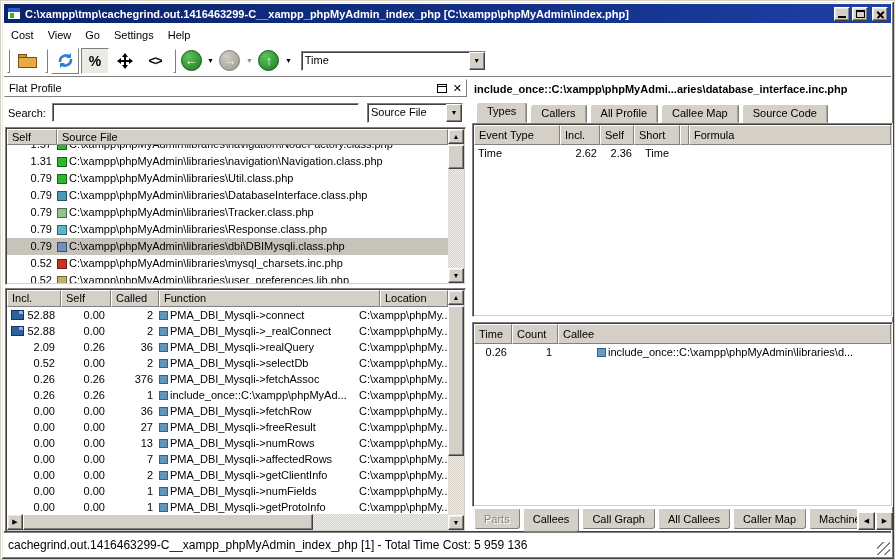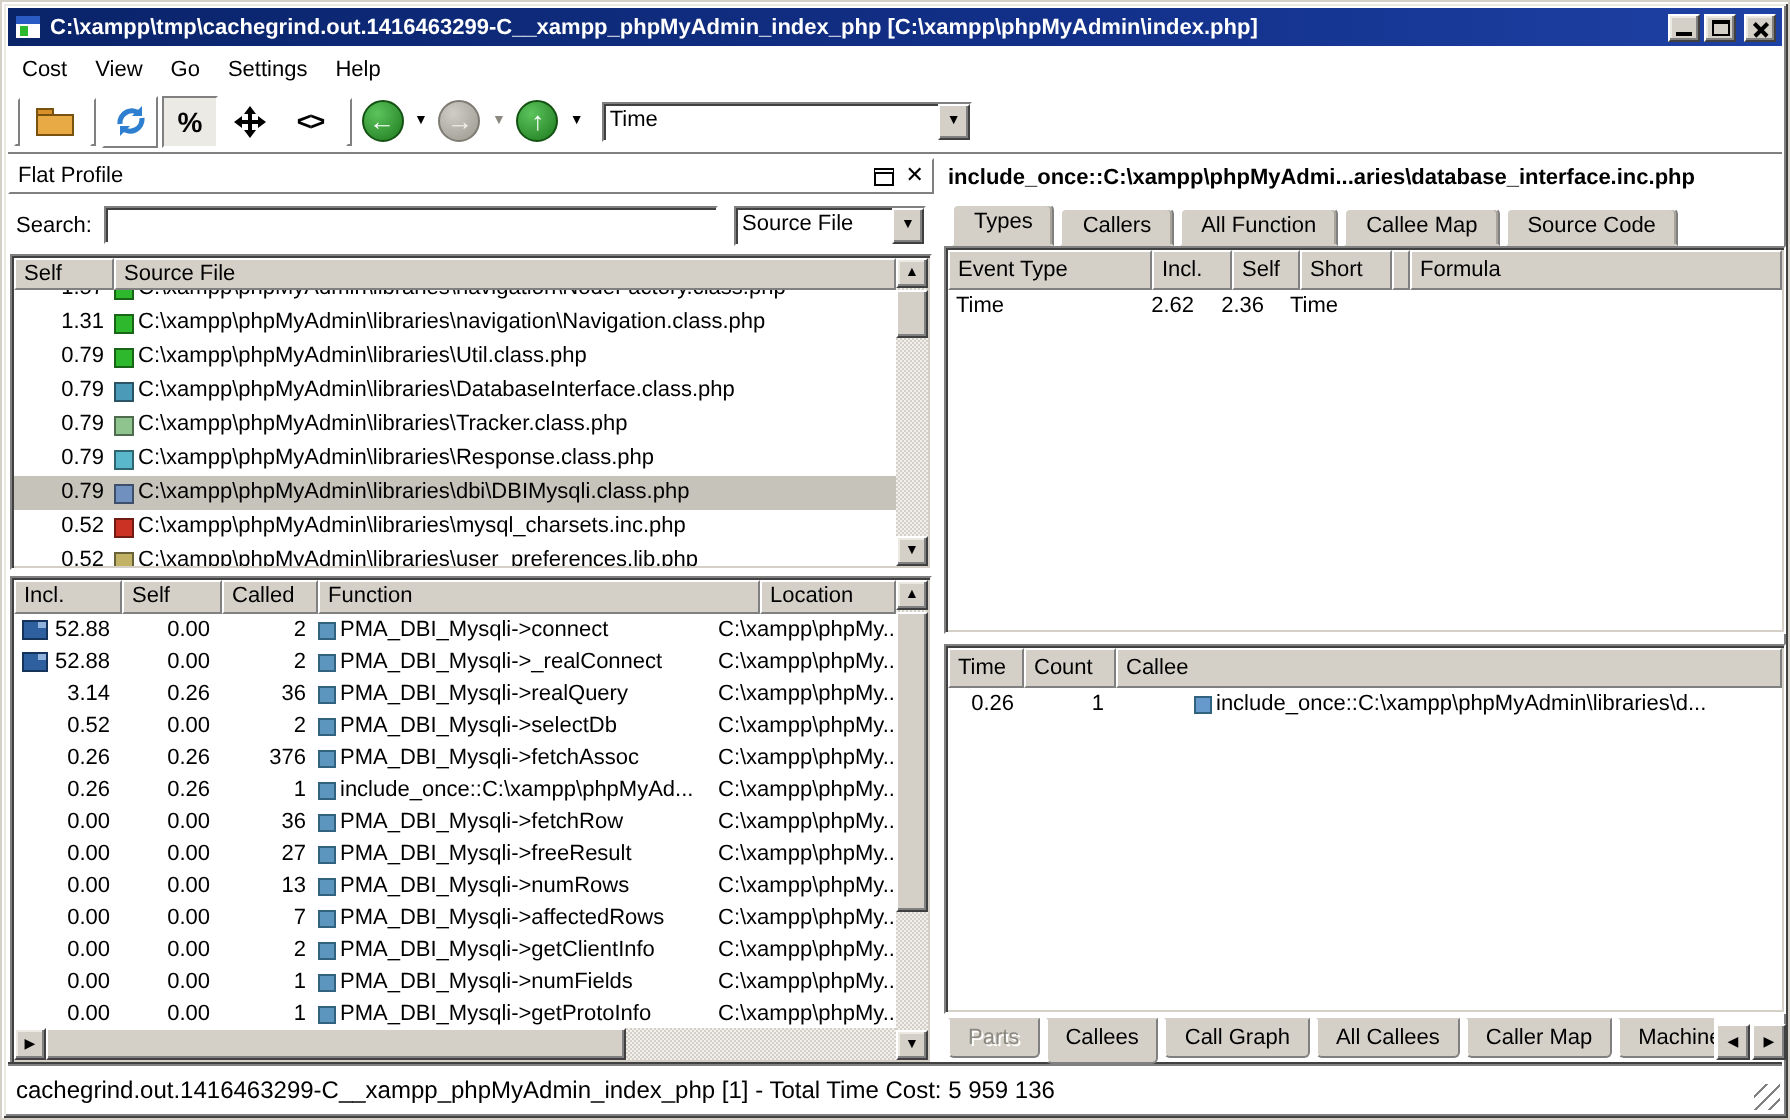--- a/index.html
+++ b/index.html
@@ -111,21 +111,21 @@
 
   
   .detail-title { position:absolute; left:0; top:2px; right:0; height:17px; font-size:11px; font-weight:bold; white-space:nowrap; overflow:hidden; padding:2px 2px; }
   .tabs-top { position:absolute; left:4px; top:23px; right:0; height:21px; display:flex; align-items:flex-end; }
   .tab { height:19px; line-height:17px; font-size:11px; padding:0 10px; margin-right:3px; background:#d4d0c8;
     border:1px solid; border-color:#fff #808080 transparent #fff; border-radius:3px 3px 0 0; box-shadow: inset -1px 0 0 #a8a49c; }
   .tab.active { height:21px; font-weight:normal; z-index:2; border-color:#fff #808080 #d4d0c8 #fff; }
   .types-table { position:absolute; left:0; top:44px; right:0; height:194px; border:1px solid; border-color:#808080 #fff #fff #808080; box-shadow: inset 1px 1px 0 #404040, inset -1px -1px 0 #d4d0c8; background:#fff; overflow:hidden; }
   .tt-hdr { position:absolute; left:1px; top:1px; right:1px; height:20px; display:flex; }
   .tt-hdr .hdrcell { padding-top:3px; }
-  .t-event { width:102px; } .t-incl { width:40px; } .t-self { width:34px; } .t-short { width:46px; } .t-gap { width:9px; padding:0; } .t-formula { flex:1; }
+  .t-event { width:86px; } .t-incl { width:40px; } .t-self { width:34px; } .t-short { width:46px; } .t-gap { width:9px; padding:0; } .t-formula { flex:1; }
   .tt-rows { position:absolute; left:1px; top:21px; right:1px; bottom:1px; overflow:hidden; }
   .tt-row { height:17px; line-height:17px; display:flex; font-size:11px; }
   .tt-row .ev { width:86px; padding-left:4px; }
   .tt-row .in { width:40px; text-align:right; padding-right:3px; }
   .tt-row .se { width:34px; text-align:right; padding-right:2px; }
   .tt-row .sh { width:46px; text-align:center; }
 
   .callees-table { position:absolute; left:0; top:243px; right:0; height:185px; border:1px solid; border-color:#808080 #fff #fff #808080; box-shadow: inset 1px 1px 0 #404040, inset -1px -1px 0 #d4d0c8; background:#fff; overflow:hidden; }
   .ct-hdr { position:absolute; left:1px; top:1px; right:1px; height:20px; display:flex; }
   .ct-hdr .hdrcell { padding-top:3px; }
@@ -334,21 +334,21 @@
             <span class="cell-self num">0.00</span>
             <span class="cell-called num">2</span>
             <span class="cell-func">
               <span class="fn-sq"></span>
               <span>PMA_DBI_Mysqli-&gt;_realConnect</span>
             </span>
             <span class="cell-loc">C:\xampp\phpMy...</span>
           </div>
           <div class="fn-row">
             <span class="cell-incl">
-              <span>3.14</span>
+              <span>2.09</span>
             </span>
             <span class="cell-self num">0.26</span>
             <span class="cell-called num">36</span>
             <span class="cell-func">
               <span class="fn-sq"></span>
               <span>PMA_DBI_Mysqli-&gt;realQuery</span>
             </span>
             <span class="cell-loc">C:\xampp\phpMy...</span>
           </div>
           <div class="fn-row">
@@ -485,21 +485,21 @@
     </div>
   </div>
 
   <div class="splitter-v"></div>
 
   <div class="right-pane">
     <div class="detail-title">include_once::C:\xampp\phpMyAdmi...aries\database_interface.inc.php</div>
     <div class="tabs-top">
         <div class="tab active">Types</div>
         <div class="tab">Callers</div>
-        <div class="tab">All Function</div>
+        <div class="tab">All Profile</div>
         <div class="tab">Callee Map</div>
         <div class="tab">Source Code</div>
       </div>
 
     <div class="types-table">
       <div class="tt-hdr">
         <div class="hdrcell t-event">Event Type</div>
         <div class="hdrcell t-incl">Incl.</div>
         <div class="hdrcell t-self">Self</div>
         <div class="hdrcell t-short">Short</div>

